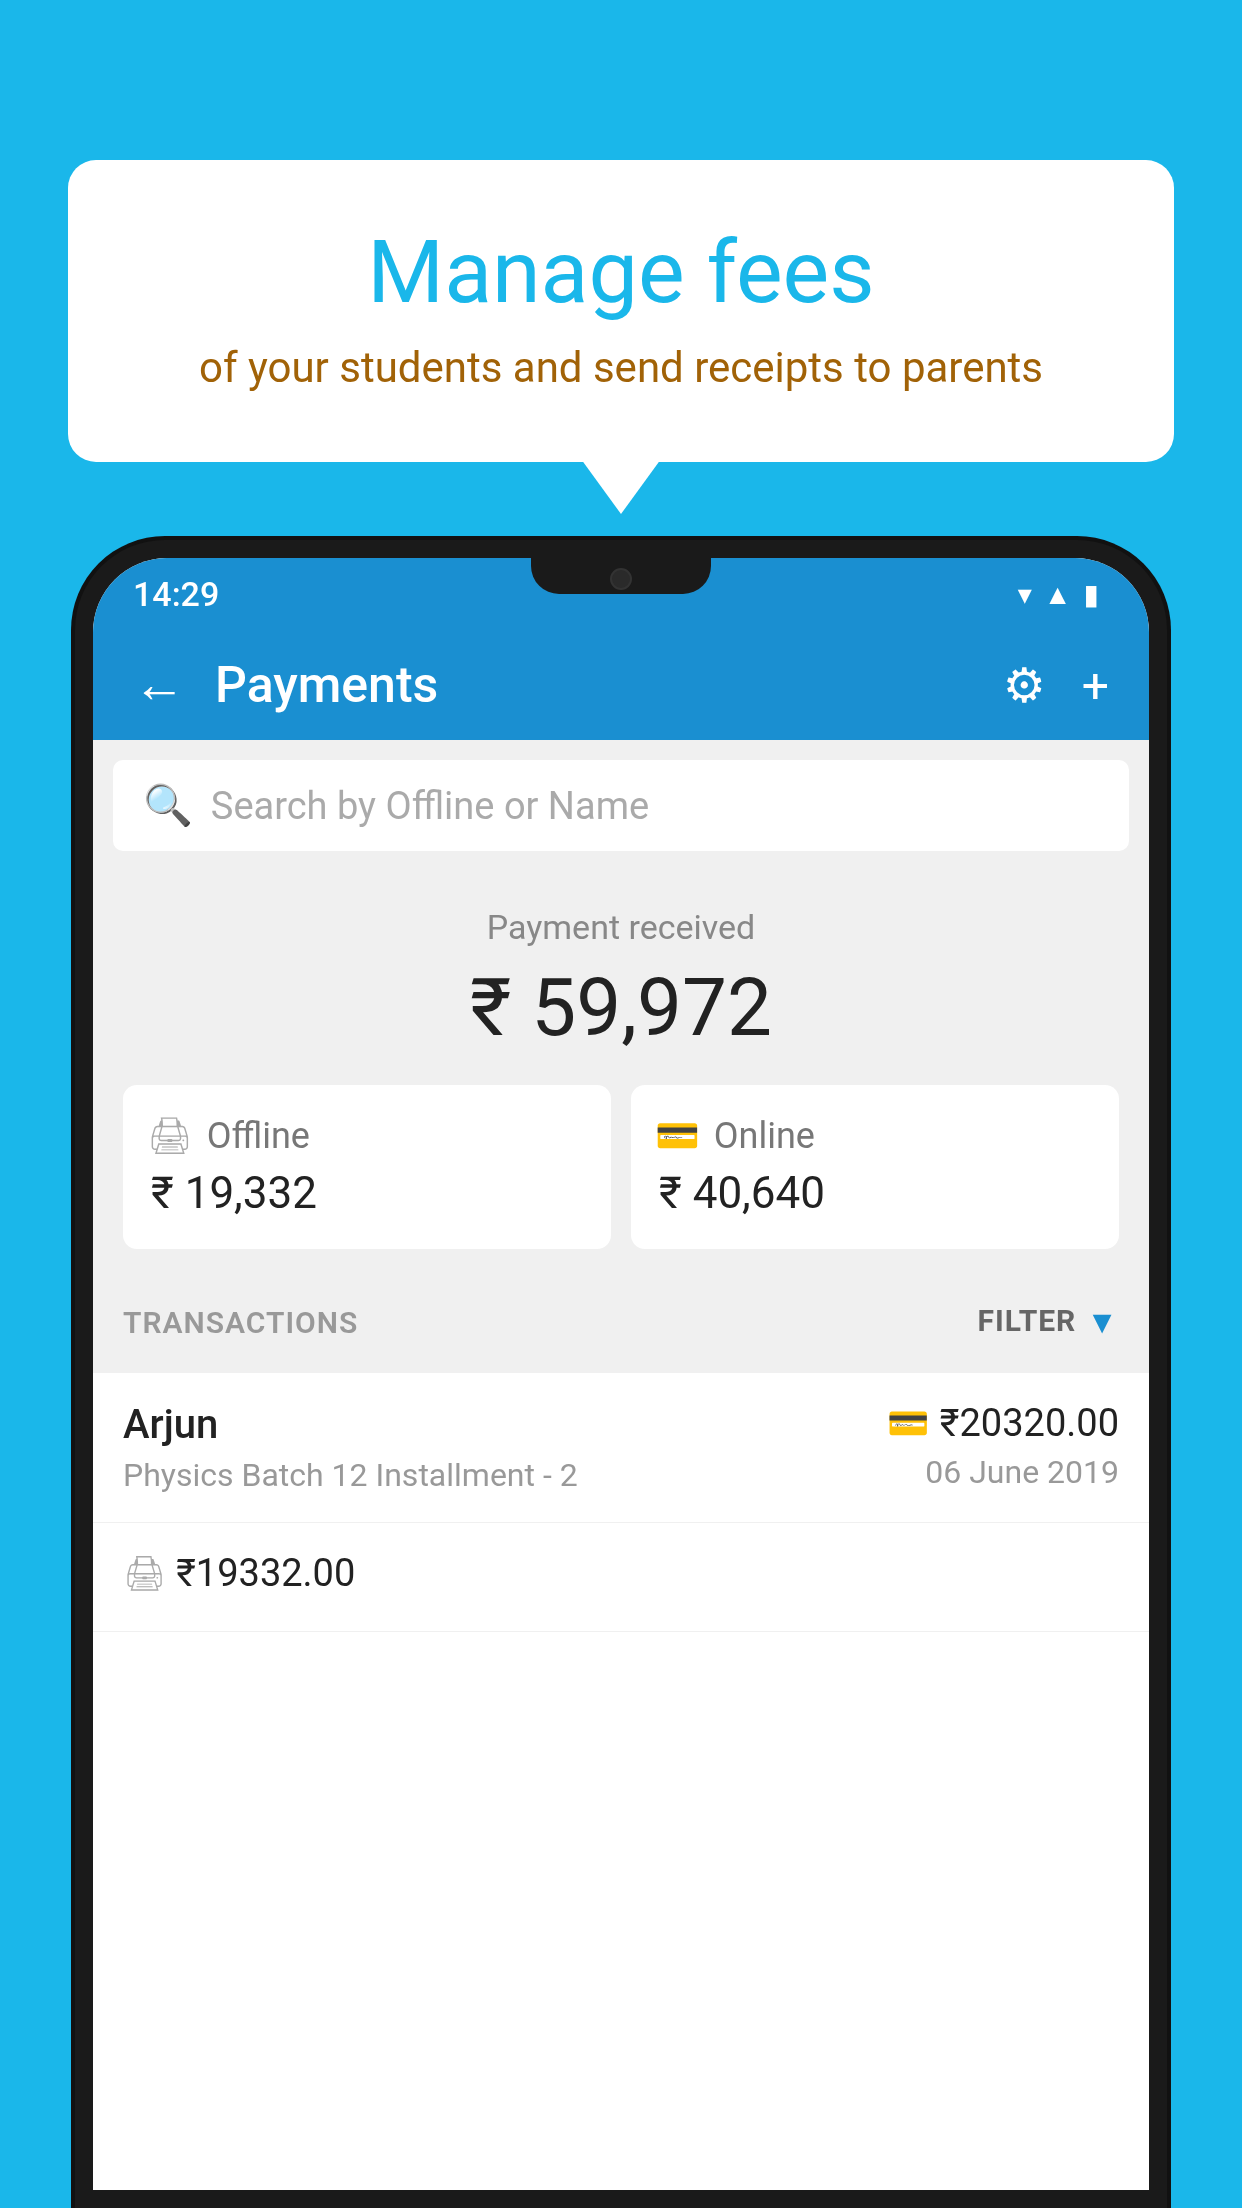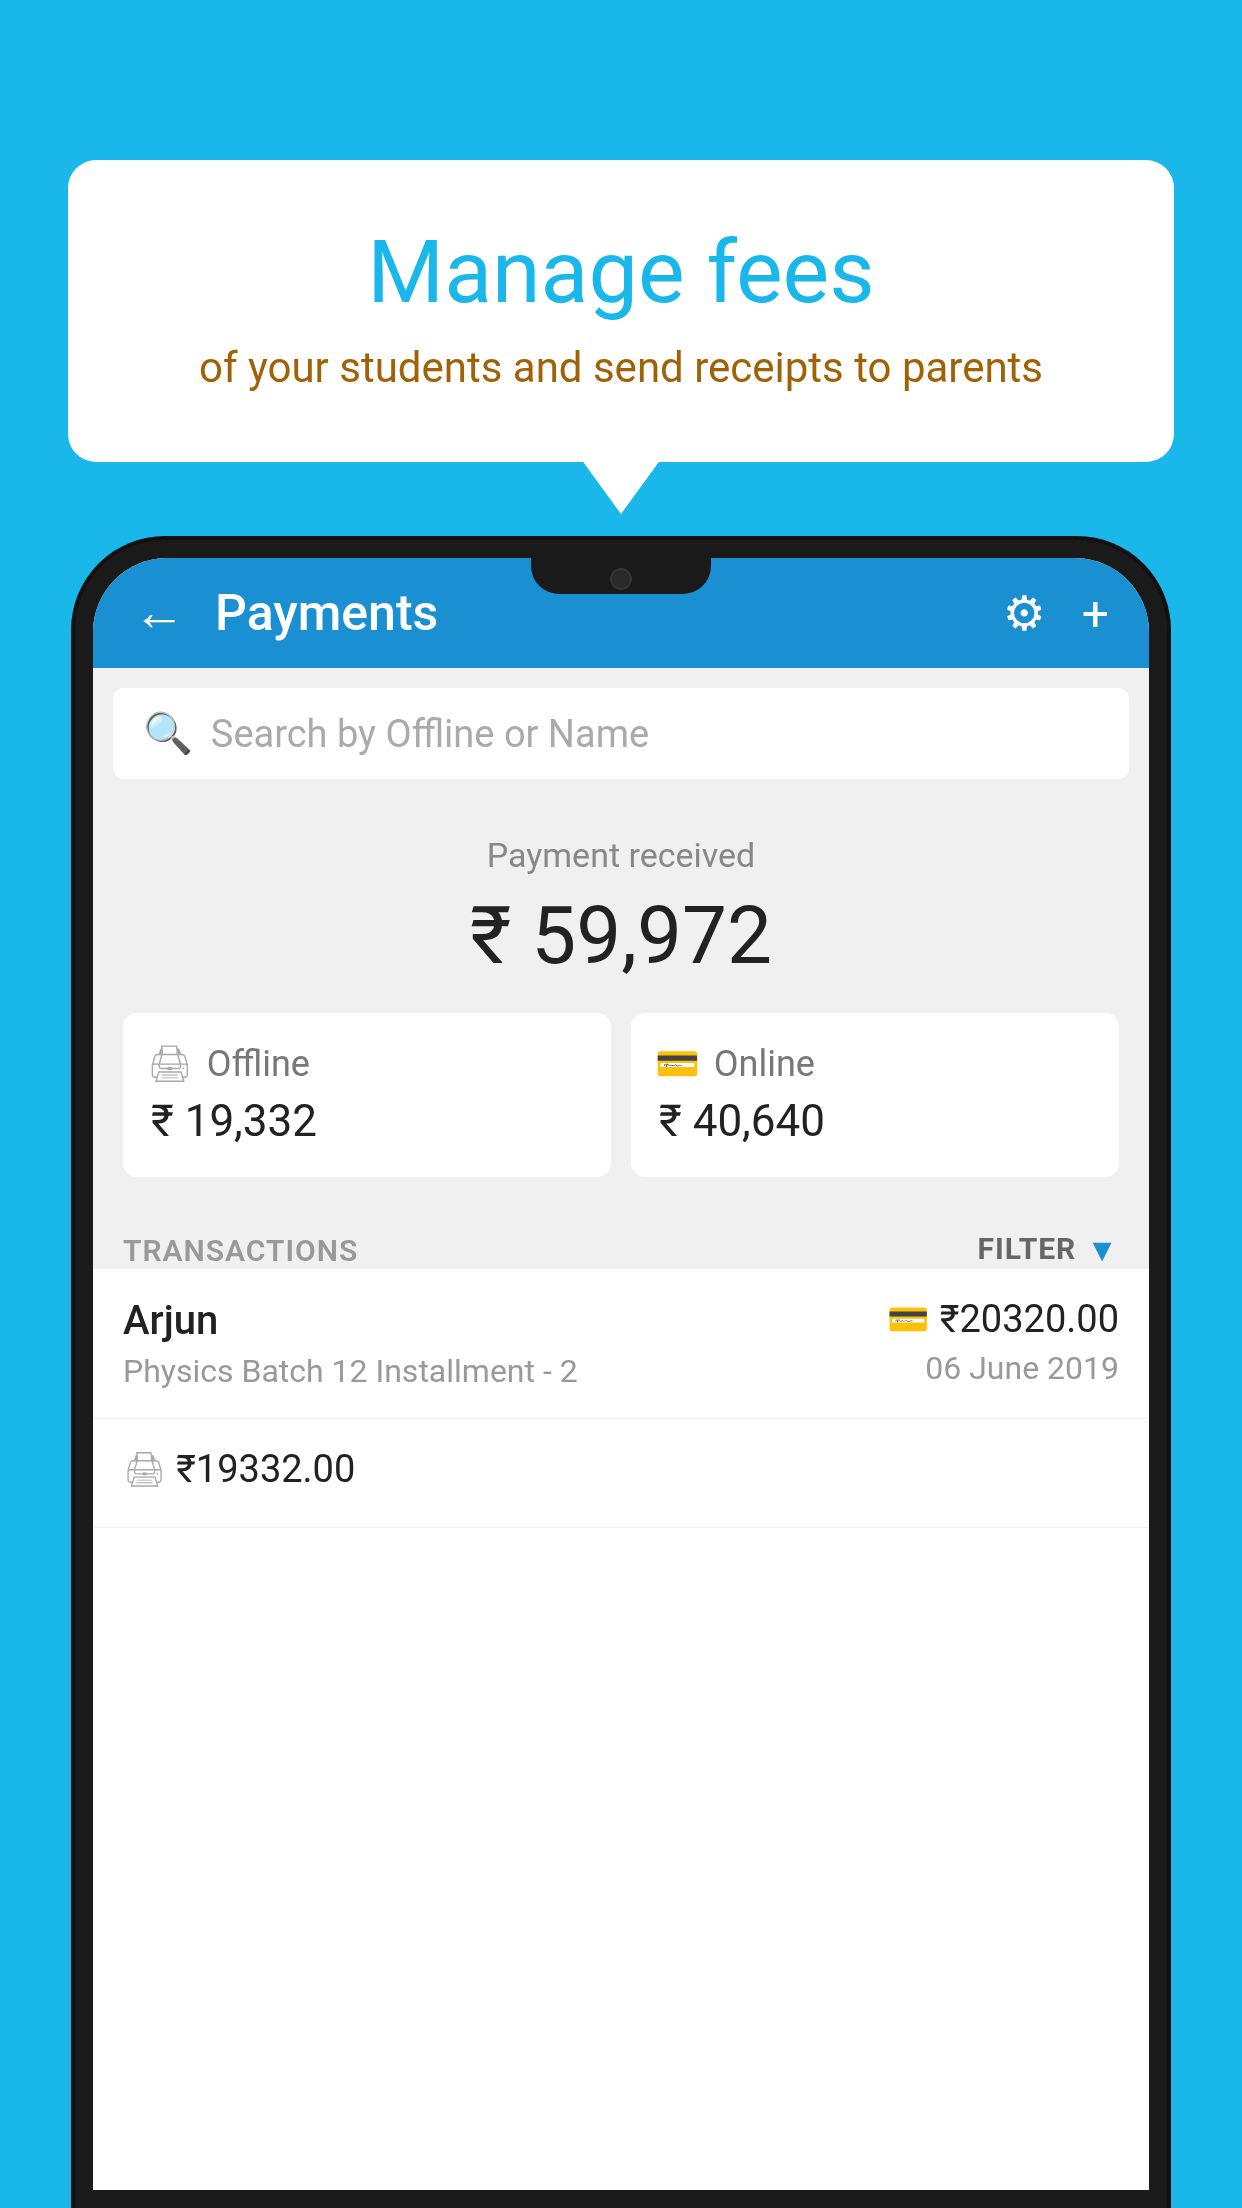--- a/index.html
+++ b/index.html
@@ -289,21 +289,21 @@
       color: #222;
       font-weight: 400;
       margin-left: 4px;
     }
 
     
     .transactions-header {
       display: flex;
       justify-content: space-between;
       align-items: center;
-      padding: 24px 30px 0;
+      padding: 24px 30px 32px;
       background: #f0f0f0;
       gap: 36px;
     }
 
     .transactions-label {
       font-size: 30px;
       color: #999;
       font-weight: 600;
       letter-spacing: 1px;
     }
@@ -386,20 +386,28 @@
 <div class="speech-bubble">
   <div class="speech-bubble-title">Manage fees</div>
   <div class="speech-bubble-subtitle">of your students and send receipts to parents</div>
 </div>
 
 <div class="phone-frame">
   <div class="phone-notch"></div>
   <div class="phone-camera"></div>
   <div class="phone-screen">
 
+    <div class="status-bar">
+      <span class="status-time">14:29</span>
+      <div class="status-icons">
+        <span class="wifi-icon">▾</span>
+        <span class="signal-icon">▲</span>
+        <span class="battery-icon">▮</span>
+      </div>
+    </div>
 
     <div class="app-bar">
       <span class="back-button">←</span>
       <span class="app-bar-title">Payments</span>
       <div class="app-bar-actions">
         <span class="icon-button">⚙</span>
         <span class="icon-button">+</span>
       </div>
     </div>
 

